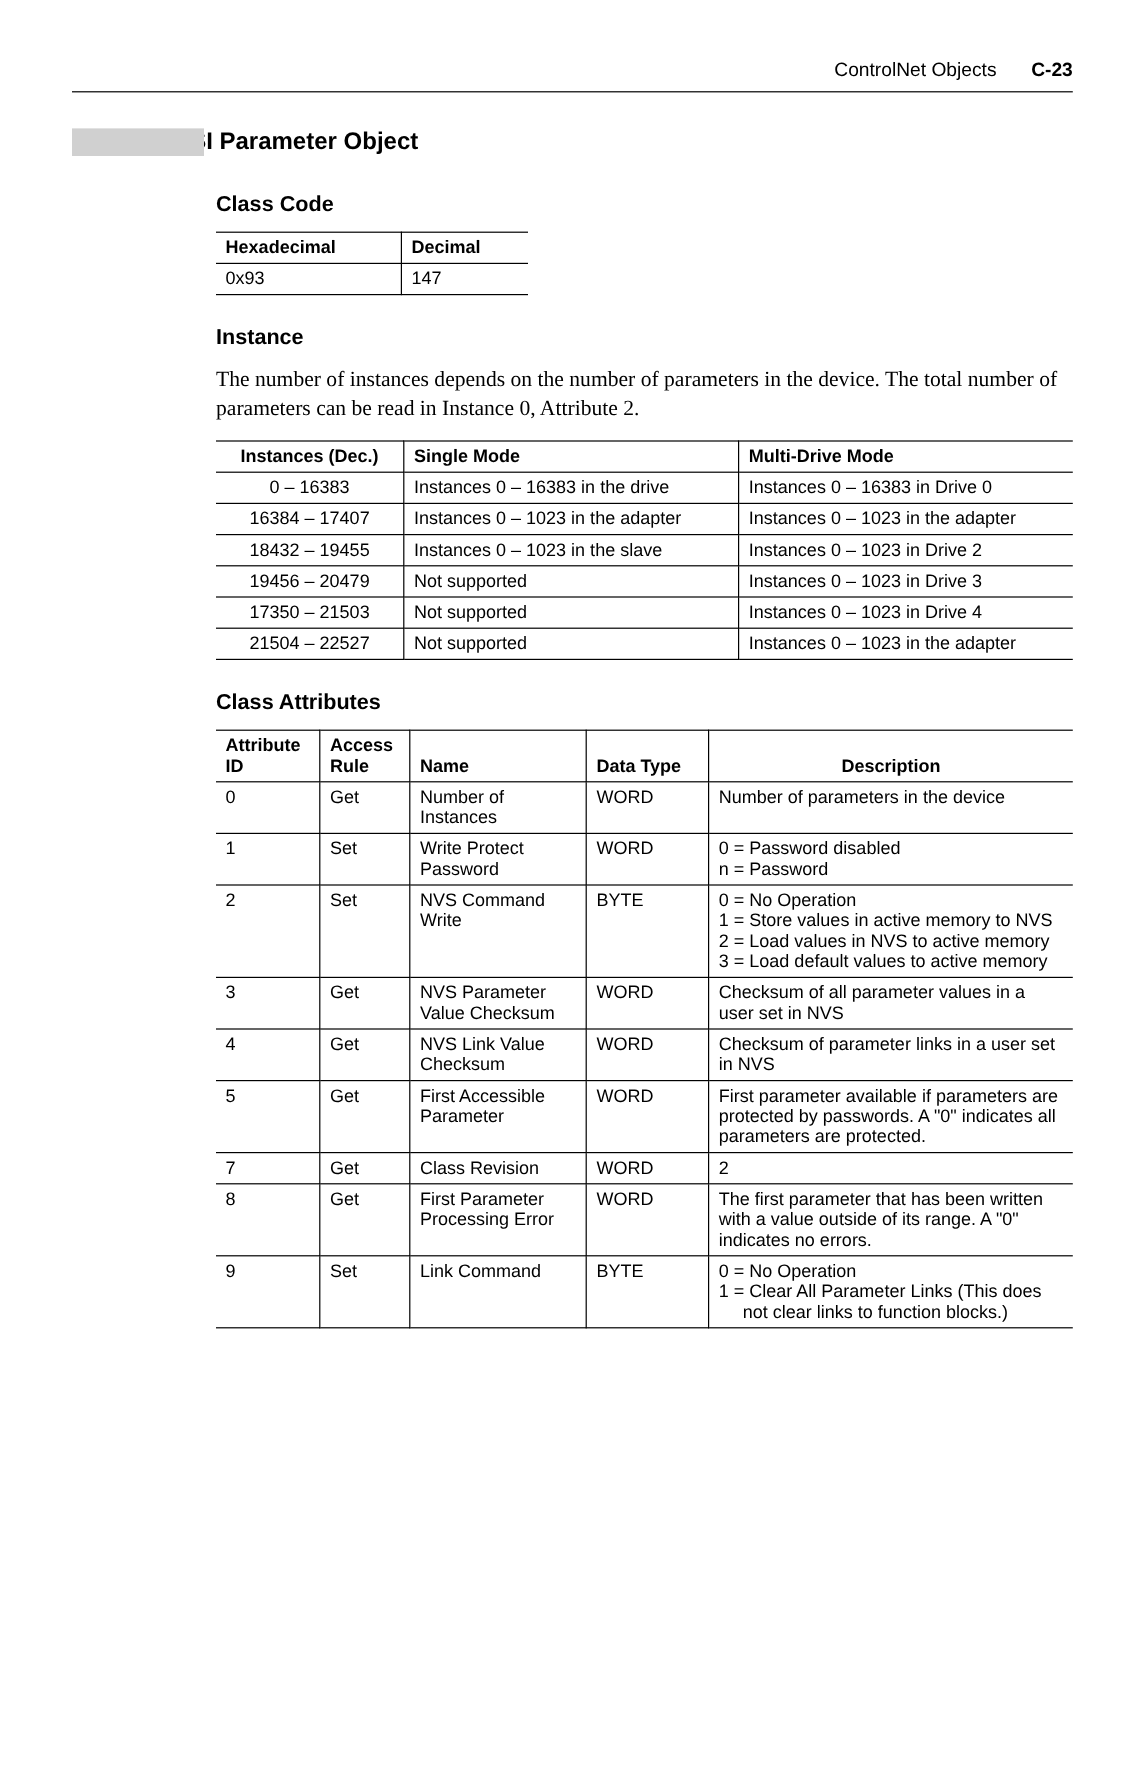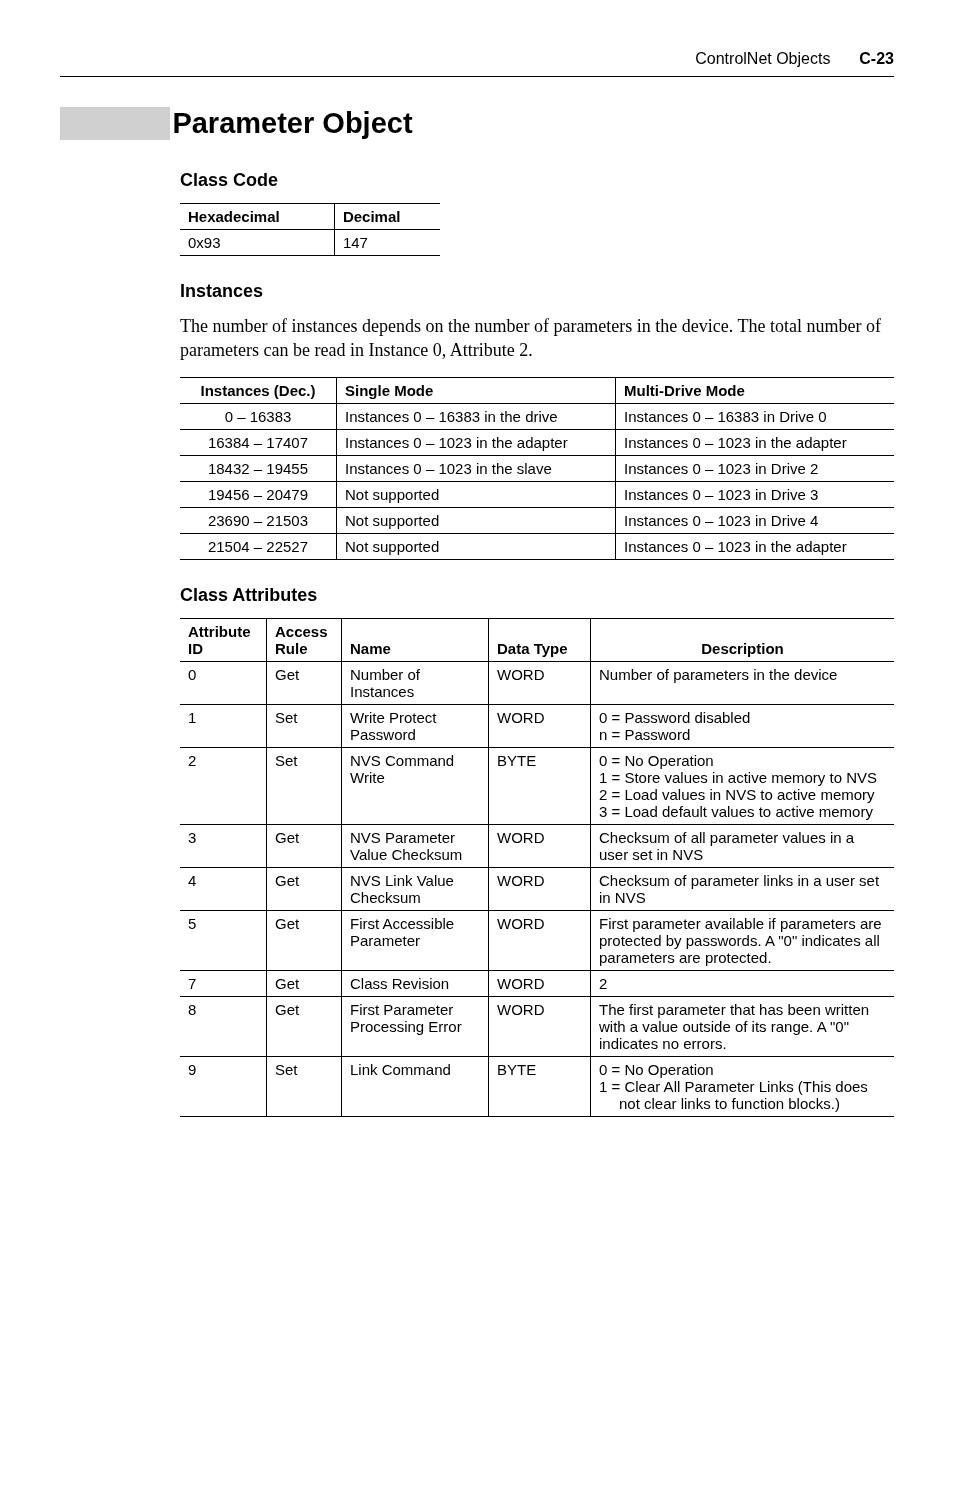--- a/index.html
+++ b/index.html
@@ -23,23 +23,23 @@
     font-size: 16px;
   }
   .header-page {
     font-weight: bold;
     margin-left: 25px;
     font-size: 16px;
   }
   .section-title {
     font-family: Arial, sans-serif;
     font-weight: bold;
-    font-size: 29px;
+    font-size: 20px;
     margin: 0 0 30px 0;
-    padding-left: 56px;
+    padding-left: 84px;
     position: relative;
   }
   .section-title::before {
     content: "";
     position: absolute;
     left: 0;
     top: 0;
     bottom: 0;
     width: 110px;
     background: #d0d0d0;
@@ -140,21 +140,21 @@
       <th>Hexadecimal</th>
       <th>Decimal</th>
     </tr>
     <tr>
       <td>0x93</td>
       <td>147</td>
     </tr>
   </tbody>
     </table>
 
-  <div class="subhead">Instances</div>
+  <div class="subhead">Instance</div>
   <p class="body-text">The number of instances depends on the number of parameters in the device. The total number of parameters can be read in Instance 0, Attribute 2.</p>
 
   <table class="inst-table">
     <thead>
       <tr>
         <th>Instances (Dec.)</th>
         <th>Single Mode</th>
         <th>Multi-Drive Mode</th>
       </tr>
     </thead>
@@ -173,21 +173,21 @@
           <td>18432 – 19455</td>
           <td>Instances 0 – 1023 in the slave</td>
           <td>Instances 0 – 1023 in Drive 2</td>
         </tr>
         <tr>
           <td>19456 – 20479</td>
           <td>Not supported</td>
           <td>Instances 0 – 1023 in Drive 3</td>
         </tr>
         <tr>
-          <td>23690 – 21503</td>
+          <td>17350 – 21503</td>
           <td>Not supported</td>
           <td>Instances 0 – 1023 in Drive 4</td>
         </tr>
         <tr>
           <td>21504 – 22527</td>
           <td>Not supported</td>
           <td>Instances 0 – 1023 in the adapter</td>
         </tr>
       </tbody>
   </table>

